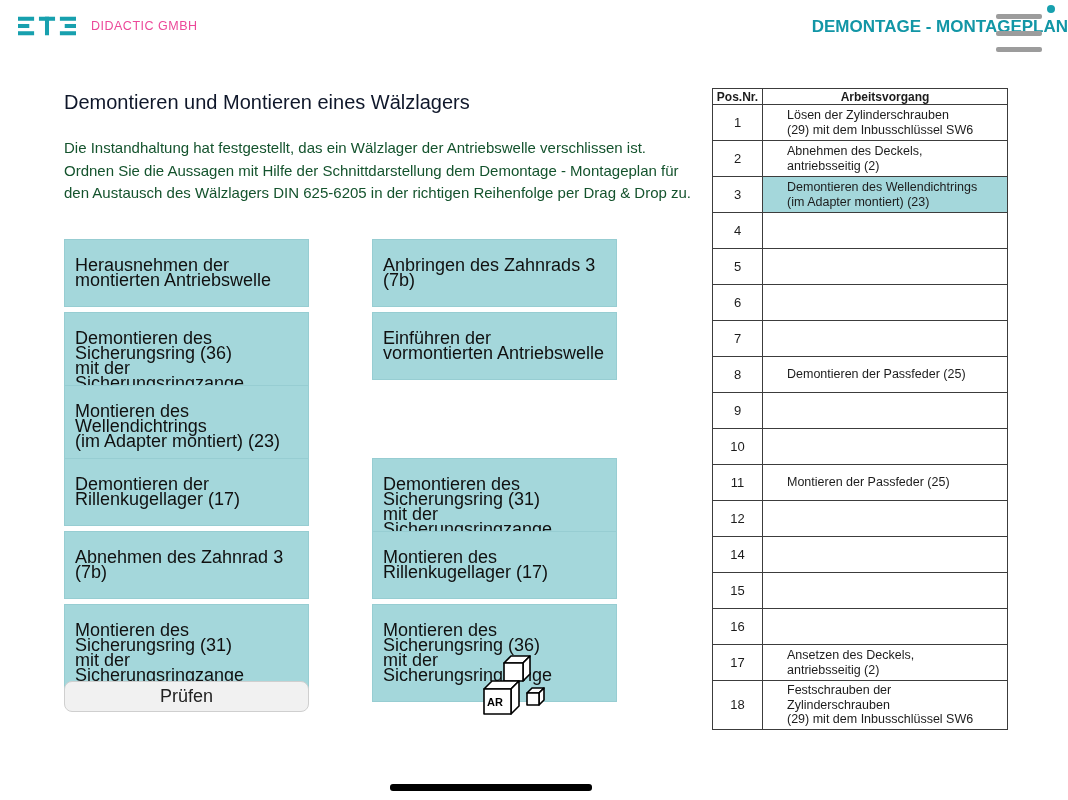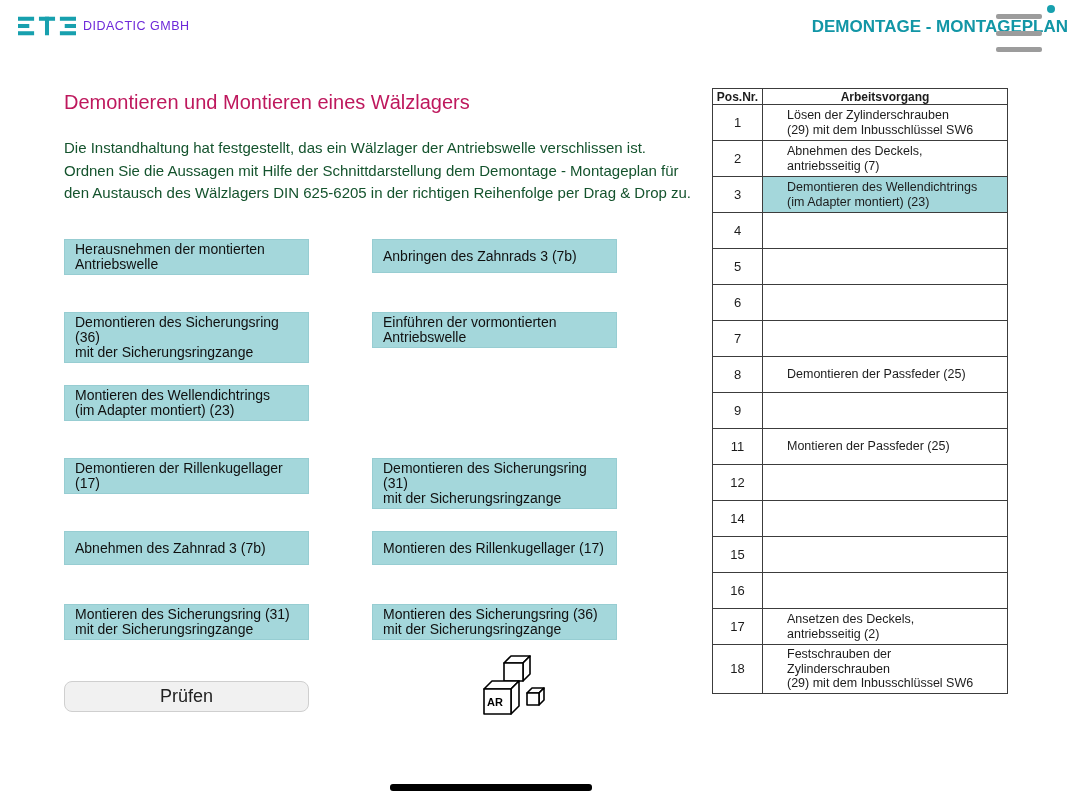--- a/index.html
+++ b/index.html
@@ -9,53 +9,53 @@
     font-family:"Liberation Sans", sans-serif;
     background:#ffffff;
     overflow:hidden;
     color:#1c1c1c;
   }
 
   
   .header { position:absolute; top:0; left:0; width:1068px; height:68px; background:#fff; }
   .logo { position:absolute; left:18px; top:16px; display:flex; align-items:center; gap:7px; }
   .logo-mark { display:block; }
-  .logo-text { font-size:12.5px; color:#6d28d9; letter-spacing:0.5px; }
+  .logo-text { font-size:12.5px; color:#ec4899; letter-spacing:0.5px;margin-left:8px; }
   .page-title {
     position:absolute; top:17px; left:0; width:100%;
     text-align:right; font-size:17px; color:#1296A6; font-weight:700;
   }
   .menu-button {
     position:absolute; right:24px; top:9px; width:48px; height:48px;
     display:flex; flex-direction:column; justify-content:space-between;
     padding:5px 0; background:transparent; border:none; cursor:pointer;
   }
   .menu-line { height:5px; width:46px; background:#9c9c9c; border-radius:2px; }
   .status-dot {
     position:absolute; right:13px; top:5px; width:8px; height:8px;
     border-radius:50%; background:#17A0AE;
   }
 
   
-  .content-heading { position:absolute; left:64px; top:91px; font-size:20px; font-weight:400; color:#be185d; }
+  .content-heading { position:absolute; left:64px; top:91px; font-size:20px; font-weight:400; color:#0f172a; }
   .content-intro {
     position:absolute; left:64px; top:137px; width:640px;
     font-size:15px; line-height:22.5px; color:#14532d; white-space:pre-line;
   }
 
   .drag-grid {
     position:absolute; left:64px; top:239px;
     display:grid; grid-template-columns:245px 245px; column-gap:63px;
     grid-auto-rows:73px;
   }
   .drag-box {
     width:245px; min-height:34px; align-self:start;
     background:#A4D7DB; border:1px solid #97cdd2;
     display:flex; align-items:center;
-    padding:2px 10px; font-size:14px; line-height:15px; color:#101010;
+    padding:18px 10px; font-size:18px; line-height:15px; color:#101010;
     white-space:pre-line; cursor:grab;
   }
   .empty-slot { width:245px; height:34px; }
 
   .check-button {
     position:absolute; left:64px; top:681px; width:245px; height:31px;
     background:#f1f1f1; border:1px solid #cfcfcf; border-radius:8px;
     font-family:inherit; font-size:18px; color:#222; cursor:pointer;
   }
 
@@ -170,21 +170,21 @@
     </tr>
   </thead>
   <tbody>
       <tr>
     <td class="pos-cell">1</td>
     <td class="task-cell">Lösen der Zylinderschrauben
 (29) mit dem Inbusschlüssel SW6</td>
   </tr>
       <tr>
     <td class="pos-cell">2</td>
-    <td class="task-cell">Abnehmen des Deckels, antriebsseitig (7)</td>
+    <td class="task-cell">Abnehmen des Deckels, antriebsseitig (2)</td>
   </tr>
       <tr>
     <td class="pos-cell">3</td>
     <td class="task-cell highlight">Demontieren des Wellendichtrings
 (im Adapter montiert) (23)</td>
   </tr>
       <tr>
     <td class="pos-cell">4</td>
     <td class="task-cell"></td>
   </tr>
@@ -202,20 +202,24 @@
   </tr>
       <tr>
     <td class="pos-cell">8</td>
     <td class="task-cell">Demontieren der Passfeder (25)</td>
   </tr>
       <tr>
     <td class="pos-cell">9</td>
     <td class="task-cell"></td>
   </tr>
       <tr>
+    <td class="pos-cell">10</td>
+    <td class="task-cell"></td>
+  </tr>
+      <tr>
     <td class="pos-cell">11</td>
     <td class="task-cell">Montieren der Passfeder (25)</td>
   </tr>
       <tr>
     <td class="pos-cell">12</td>
     <td class="task-cell"></td>
   </tr>
       <tr>
     <td class="pos-cell">14</td>
     <td class="task-cell"></td>

